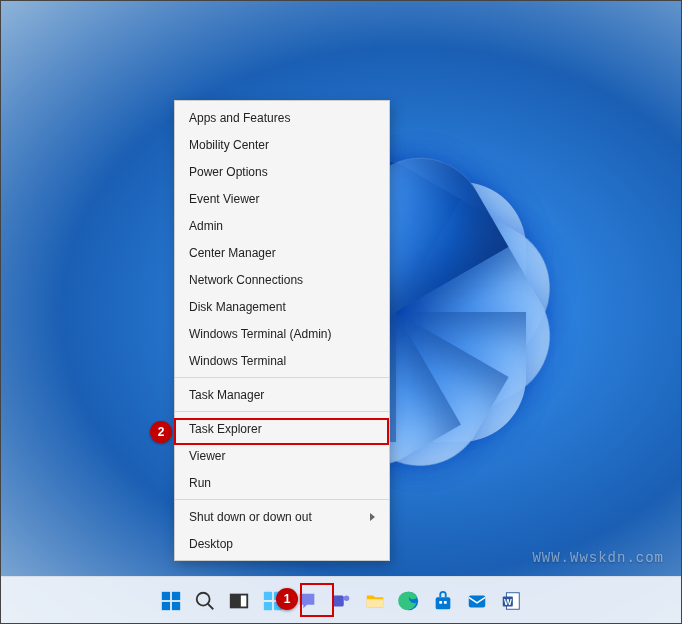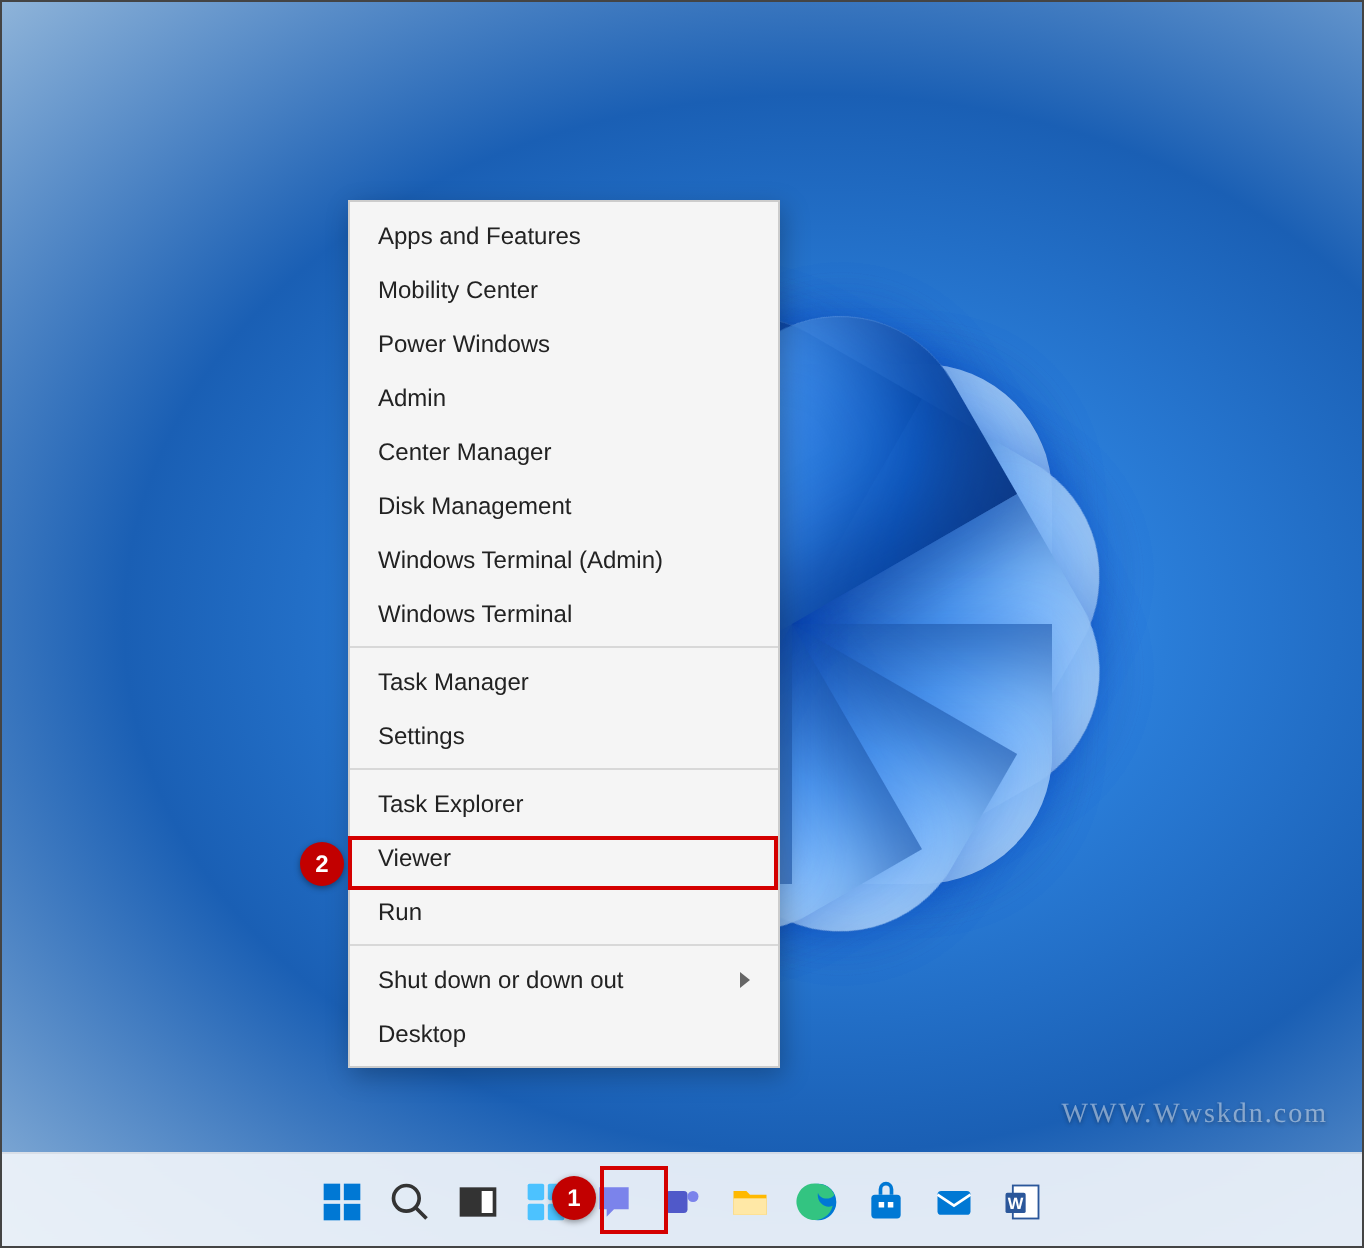--- a/index.html
+++ b/index.html
@@ -101,21 +101,21 @@
   }
   .tb-icon svg { width: 22px; height: 22px; }
   
   .watermark {
     position: absolute;
     right: 18px; bottom: 58px;
     color: rgba(255,255,255,0.45);
     font-size: 14px;
     letter-spacing: 1px;
     text-shadow: 0 1px 2px rgba(0,0,0,0.3);
-    font-family: Liberation Serif, serif;
+    font-family: Liberation Mono, monospace;
   }
   
   .frame-border {
     position: absolute;
     inset: 0;
     border: 1px solid #444;
     pointer-events: none;
   }
 </style>
 </head>
@@ -139,43 +139,46 @@
   </div>
 
   <div class="context-menu">
     <div class="menu-item">
         <span>Apps and Features</span>
       </div>
     <div class="menu-item">
         <span>Mobility Center</span>
       </div>
     <div class="menu-item">
-        <span>Power Windows</span>
+        <span>Power Options</span>
+      </div>
+    <div class="menu-item">
+        <span>Event Viewer</span>
       </div>
     <div class="menu-item">
         <span>Admin</span>
       </div>
     <div class="menu-item">
         <span>Center Manager</span>
       </div>
     <div class="menu-item">
+        <span>Network Connections</span>
+      </div>
+    <div class="menu-item">
         <span>Disk Management</span>
       </div>
     <div class="menu-item">
         <span>Windows Terminal (Admin)</span>
       </div>
     <div class="menu-item">
         <span>Windows Terminal</span>
       </div>
     <div class="menu-sep"></div>
     <div class="menu-item">
         <span>Task Manager</span>
-      </div>
-    <div class="menu-item">
-        <span>Settings</span>
       </div>
     <div class="menu-sep"></div>
     <div class="menu-item">
         <span>Task Explorer</span>
       </div>
     <div class="menu-item">
         <span>Viewer</span>
       </div>
     <div class="menu-item">
         <span>Run</span>

